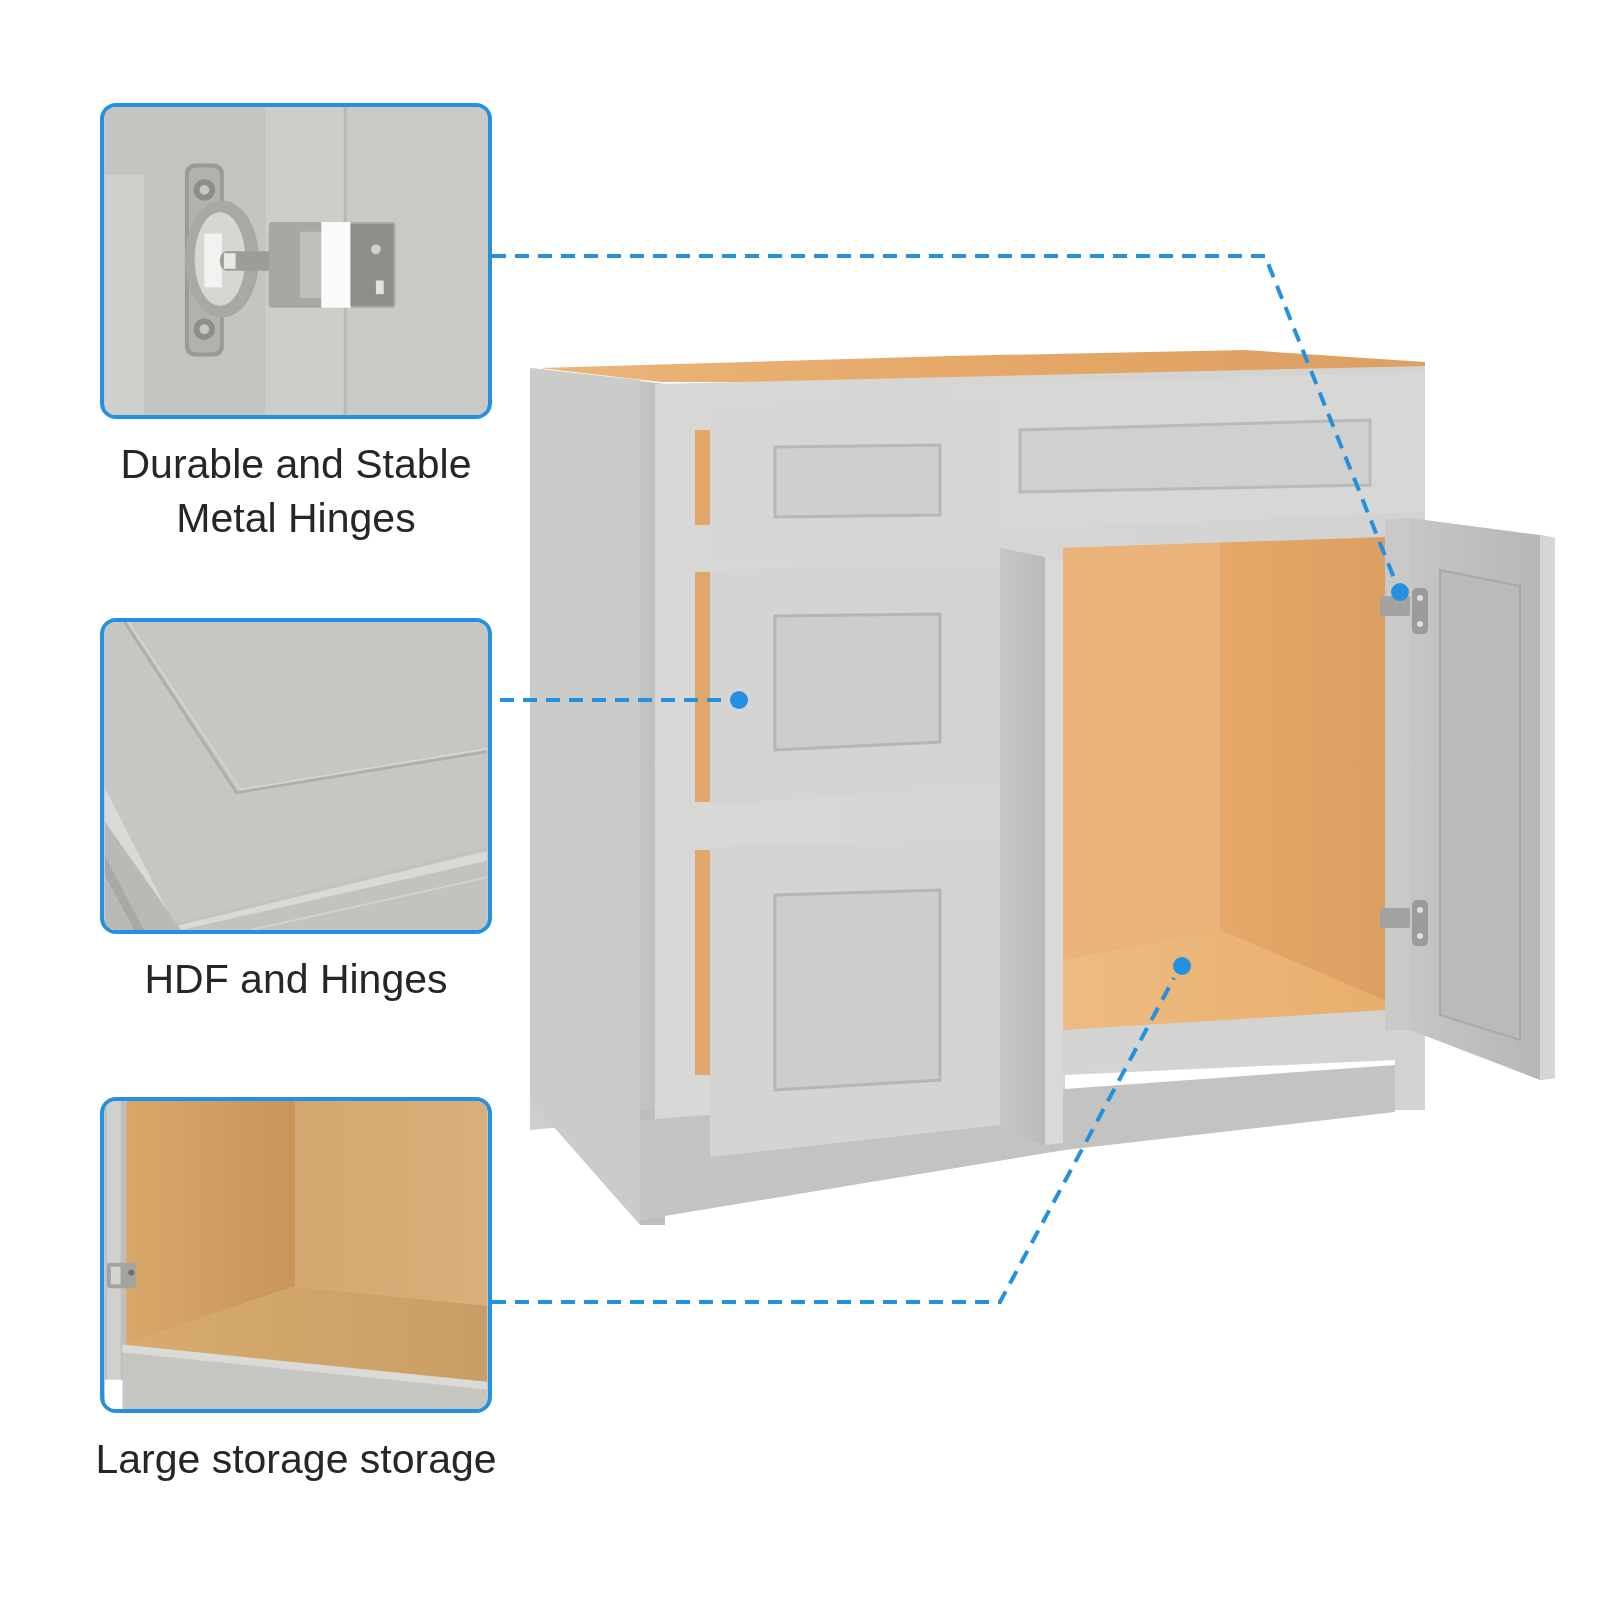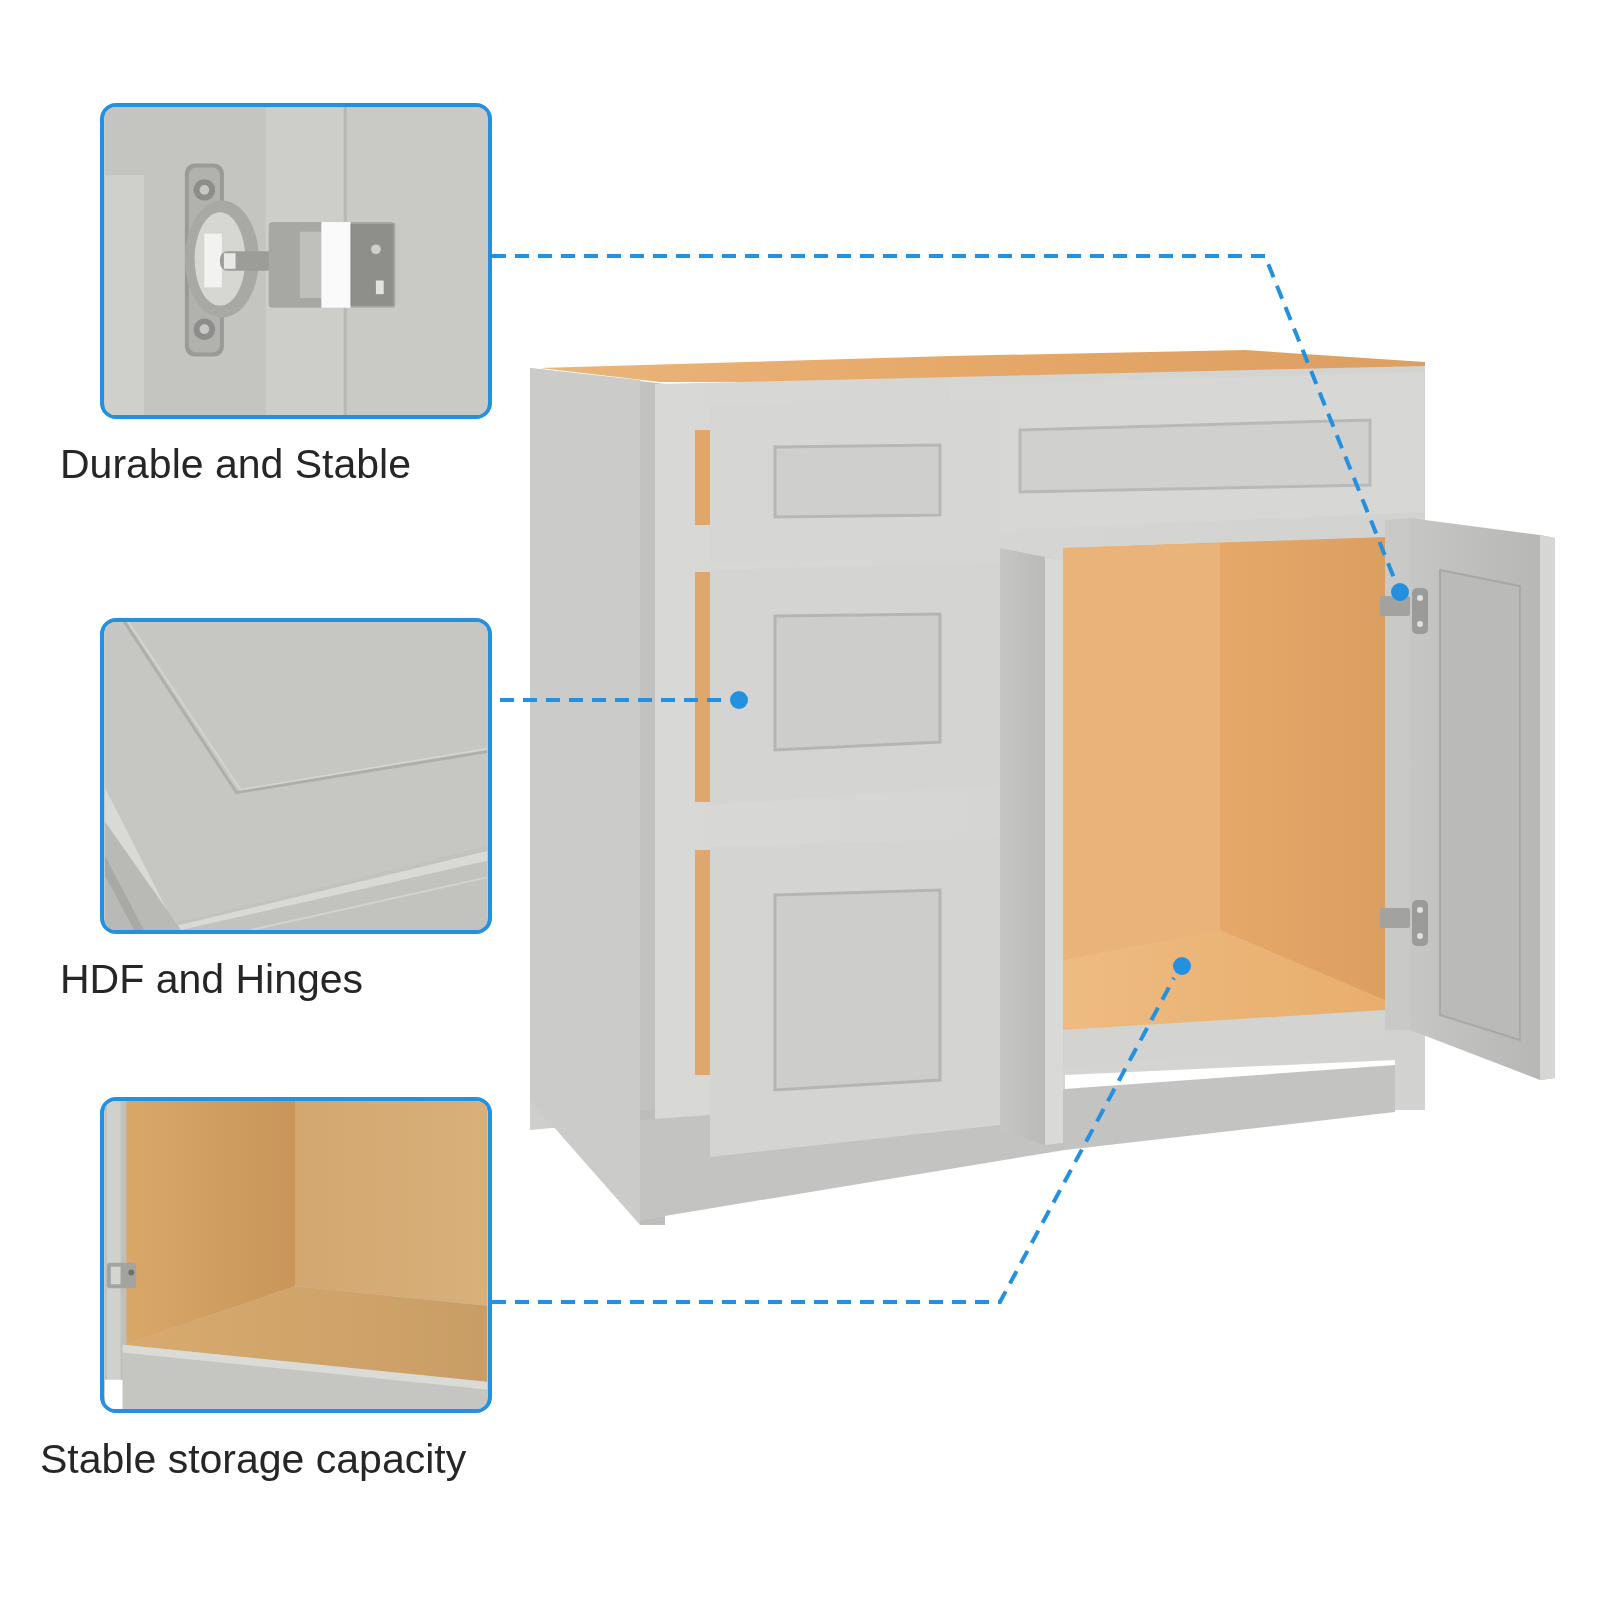--- a/index.html
+++ b/index.html
@@ -1,20 +1,20 @@
 <!DOCTYPE html>
 <html><head>
 <meta charset="utf-8">
 <style>
   html, body { margin: 0; padding: 0; background: #ffffff; }
   body { width: 1600px; height: 1600px; position: relative; overflow: hidden;
          font-family: "Liberation Sans", "DejaVu Sans", sans-serif; color: #2a2a2a; }
   .panel { position: absolute; border: 4px solid #2490e0; border-radius: 16px; overflow: hidden; box-sizing: border-box; background: #c9cac6; }
   .panel svg { display: block; width: 100%; height: 100%; }
-  .caption { position: absolute; text-align: left; font-size: 41px; line-height: 54px; color: #262626; }
+  .caption { position: absolute; text-align: center; font-size: 41px; line-height: 54px; color: #262626; }
   .scene { position: absolute; left: 0; top: 0; width: 1600px; height: 1600px; pointer-events: none; }
 </style>
 </head>
 <body>
 
 <div class="panel" style="left:100px; top:103px; width:392px; height:316px;">
   <svg viewBox="0 0 392 316">
     <rect width="392" height="316" fill="#c8c9c5"></rect>
     <rect x="0" y="0" width="165" height="316" fill="#c4c5c1"></rect>
     <rect x="0" y="70" width="40" height="246" fill="#cfd0cc"></rect>
@@ -39,20 +39,21 @@
     <rect x="168" y="118" width="130" height="88" rx="4" fill="#a7a8a4"></rect>
     <rect x="200" y="128" width="30" height="68" fill="#bfc0bc"></rect>
     <rect x="222" y="118" width="30" height="88" fill="#fafafa"></rect>
     <rect x="252" y="120" width="44" height="84" fill="#8e8f8b"></rect>
     <circle cx="278" cy="146" r="5" fill="#cfcfcc"></circle>
     <rect x="278" y="178" width="8" height="14" fill="#e2e2e0"></rect>
   </svg>
 </div>
 <div class="caption" style="left:60px; top:437px; width:472px;">
   <div>Durable and Stable</div>
+  <div>Metal Hinges</div>
 </div>
 
 <div class="panel" style="left:100px; top:618px; width:392px; height:316px;">
   <svg viewBox="0 0 392 316">
     <rect width="392" height="316" fill="#c2c3bf"></rect>
     <polygon points="0,0 392,0 392,230 60,312 0,260" fill="#c6c7c3"></polygon>
     <polyline points="20,0 135,175 392,133" fill="none" stroke="#aeafab" stroke-width="3"></polyline>
     <polyline points="24,0 139,172 392,130" fill="none" stroke="#d6d7d3" stroke-width="1.5"></polyline>
     <polygon points="0,170 72,312 392,235 392,245 78,316 0,205" fill="#d9dad6"></polygon>
     <polygon points="0,205 78,316 0,316" fill="#b9bab6"></polygon>
@@ -88,21 +89,21 @@
     <rect x="2" y="0" width="14" height="316" fill="#d0d1cd"></rect>
     <polygon points="18,250 392,290 392,316 18,316" fill="#c5c6c2"></polygon>
     <polygon points="18,250 392,288 392,296 18,258" fill="#dadbd7"></polygon>
     <rect x="0" y="286" width="18" height="30" fill="#ffffff"></rect>
     <rect x="2" y="166" width="30" height="26" rx="3" fill="#a3a4a0"></rect>
     <rect x="6" y="170" width="10" height="18" fill="#d4d4d2"></rect>
     <circle cx="27" cy="176" r="3" fill="#6f706d"></circle>
   </svg>
 </div>
 <div class="caption" style="left:40px; top:1432px; width:512px;">
-  <div>Stable storage capacity</div>
+  <div>Large storage storage</div>
 </div>
 
 <svg class="scene" viewBox="0 0 1600 1600">
   <defs>
     <linearGradient id="wood" x1="0" x2="1">
         <stop offset="0" stop-color="#eab57a"></stop>
         <stop offset="0.5" stop-color="#e6a868"></stop>
         <stop offset="1" stop-color="#dc9f62"></stop>
       </linearGradient>
     <linearGradient id="woodFloor" x1="0" x2="1">

